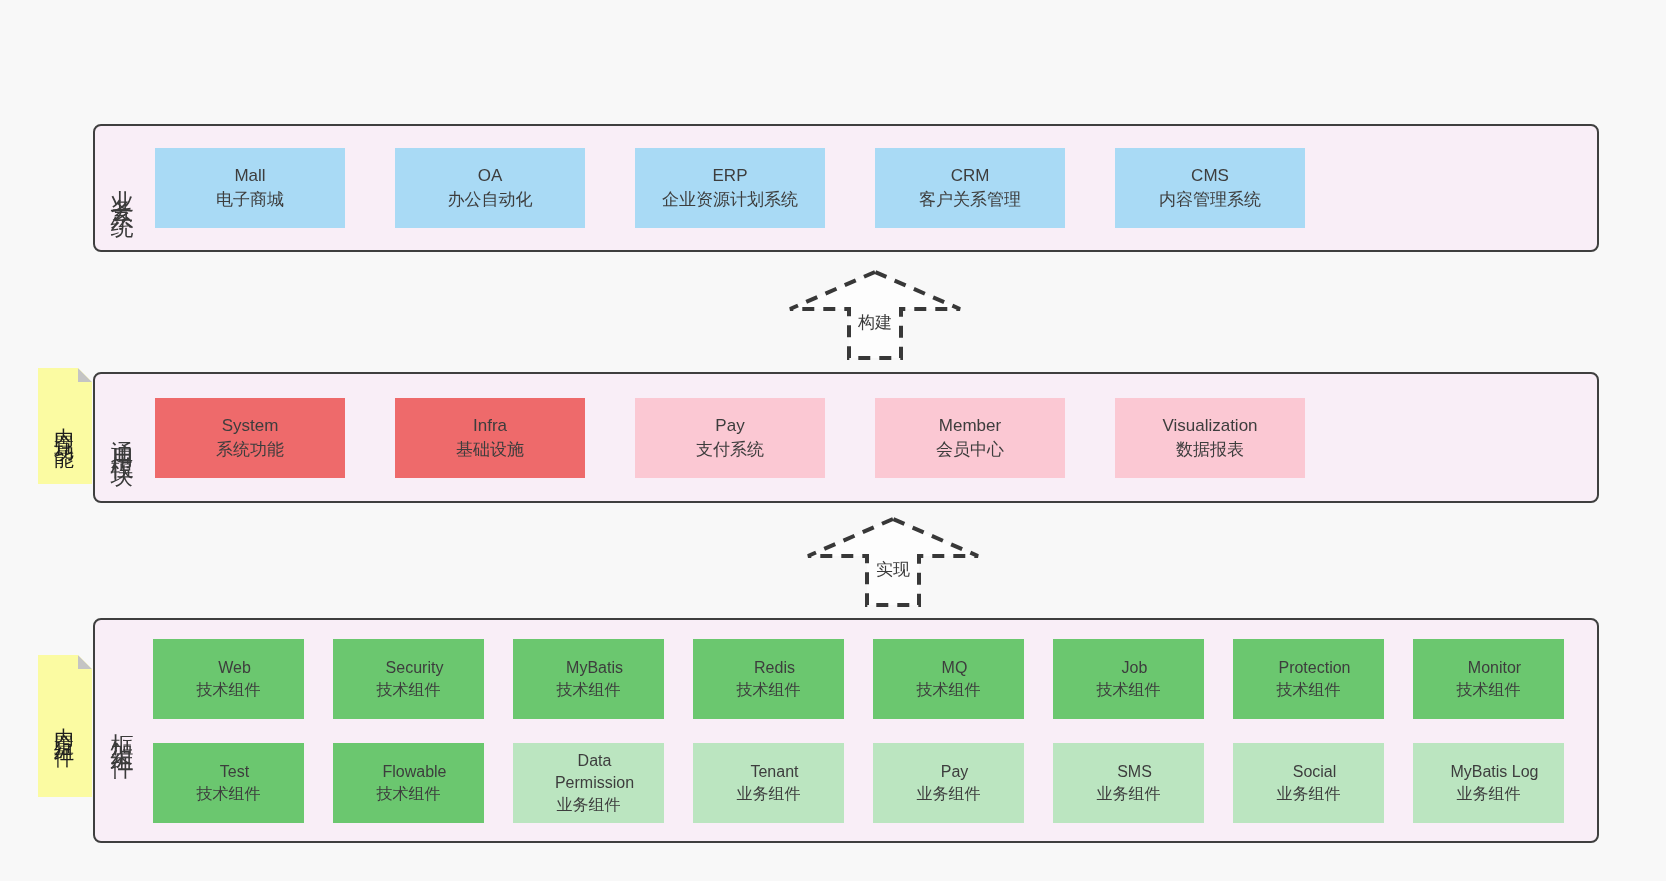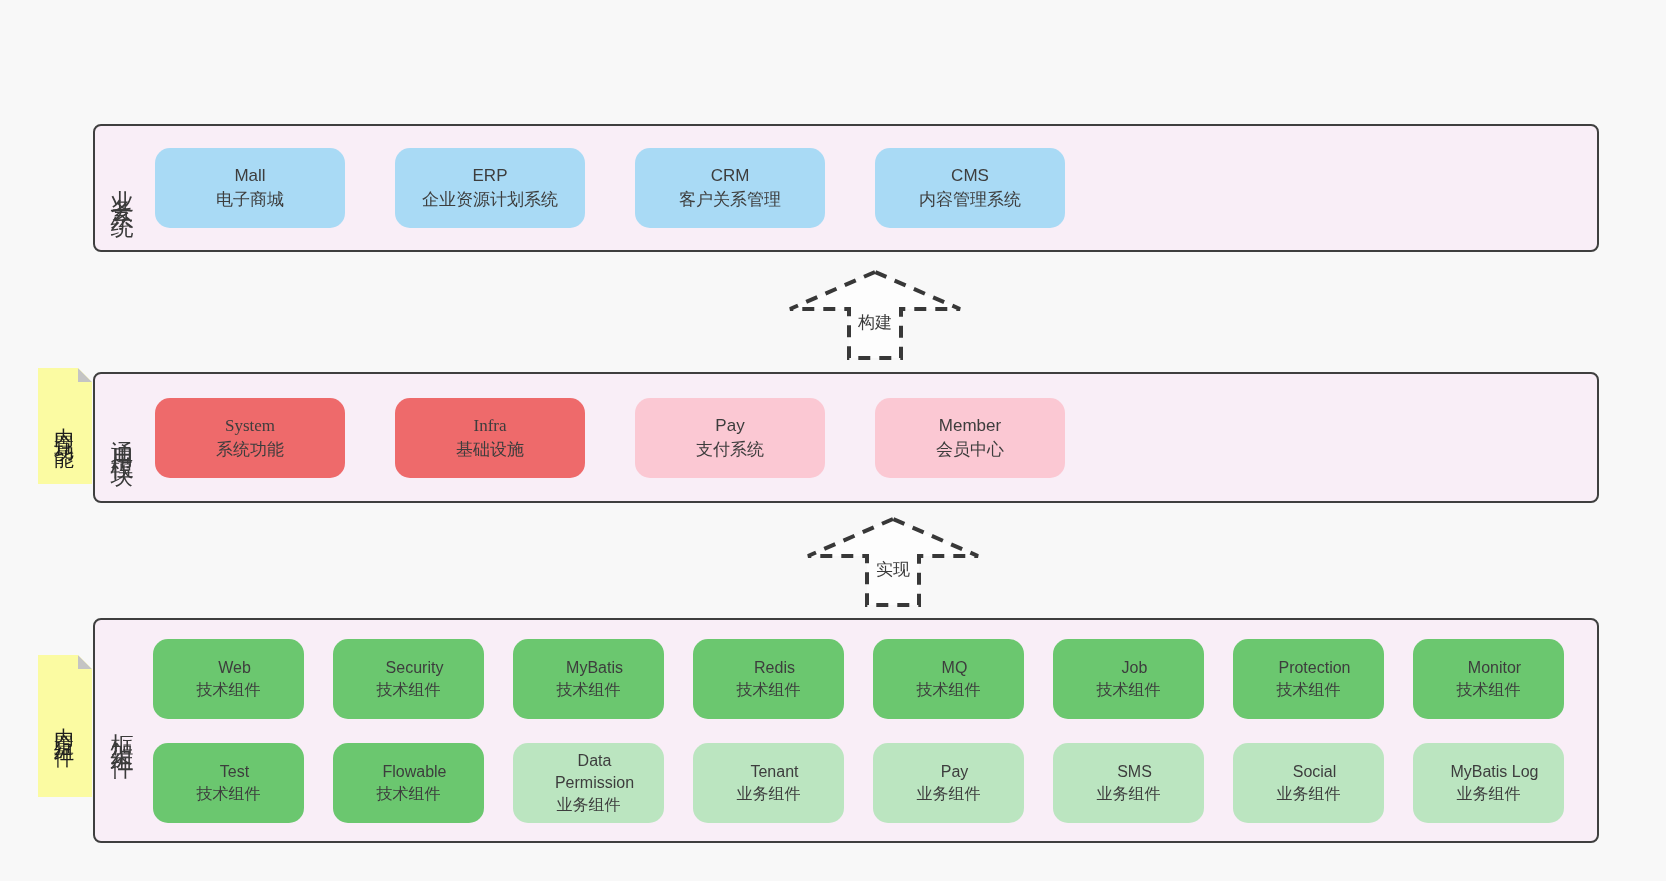--- a/index.html
+++ b/index.html
@@ -16,27 +16,27 @@
 
   .side-label{width:56px;flex:0 0 56px;display:flex;align-items:center;justify-content:center;}
   .side-label span{writing-mode:vertical-rl;text-orientation:upright;font-size:23px;
                    letter-spacing:8px;color:#3a3a3a;}
 
   .rows{flex:1;display:flex;flex-direction:column;justify-content:center;gap:24px;}
   .row{display:flex;align-items:center;}
   .row-lg{flex:1;gap:50px;padding-left:4px;}
   .row-sm{gap:29px;padding-left:2px;}
 
-  .box{box-sizing:border-box;border-radius:15px;display:flex;flex-direction:column;
+  .box{box-sizing:border-box;border-radius:0;display:flex;flex-direction:column;
        align-items:center;justify-content:center;text-align:center;color:var(--text,#3d3d3d);}
   .row-lg .box{width:190px;height:80px;font-size:17px;line-height:24px;}
   .row-sm .box{width:151px;height:80px;font-size:16px;line-height:22px;}
   .row-sm .box-title{max-width:110px;margin-left:12px;}
   .t-blue{background:var(--blue,#a9daf5);}
-  .t-red{background:var(--red,#ee6a6b);font-family:Liberation Serif, serif;}
+  .t-red{background:var(--red,#ee6a6b);}
   .t-pink{background:var(--pink,#fbc8d3);}
   .t-green{background:var(--green,#6bc76f);}
   .t-green-light{background:var(--green-light,#bbe5c0);}
 
   
   .arrow{position:absolute;width:176px;height:90px;z-index:2;overflow:visible;}
   #arrow-build{left:787px;top:270px;}
   #arrow-implement{left:805px;top:517px;}
   .arrow-shape{fill:var(--arrow-fill,#fdfdfd);stroke:var(--arrow-stroke,#383838);
                stroke-width:4;stroke-dasharray:12 9;stroke-linejoin:miter;}
@@ -62,20 +62,24 @@
     <div class="side-label">
       <span>业务系统</span>
     </div>
     <div class="row row-lg">
 
         <div class="box t-blue">
           <div class="box-title">Mall</div>
           <div class="box-subtitle">电子商城</div>
         </div>
 
+        <div class="box t-blue">
+          <div class="box-title">OA</div>
+          <div class="box-subtitle">办公自动化</div>
+        </div>
 
         <div class="box t-blue">
           <div class="box-title">ERP</div>
           <div class="box-subtitle">企业资源计划系统</div>
         </div>
 
         <div class="box t-blue">
           <div class="box-title">CRM</div>
           <div class="box-subtitle">客户关系管理</div>
         </div>
@@ -113,20 +117,24 @@
         <div class="box t-pink">
           <div class="box-title">Pay</div>
           <div class="box-subtitle">支付系统</div>
         </div>
 
         <div class="box t-pink">
           <div class="box-title">Member</div>
           <div class="box-subtitle">会员中心</div>
         </div>
 
+        <div class="box t-pink">
+          <div class="box-title">Visualization</div>
+          <div class="box-subtitle">数据报表</div>
+        </div>
       </div>
   </section>
 
   <svg class="arrow" id="arrow-implement" viewBox="-88 -45 176 90">
     <path class="arrow-shape" d="M 0 -43 L -85 -6 L -26 -6 L -26 43 L 26 43 L 26 -6 L 85 -6 Z"></path>
     <text class="arrow-text" x="0" y="13">实现</text>
   </svg>
 
   <section class="panel" id="sec-components">
     <div class="side-label">

